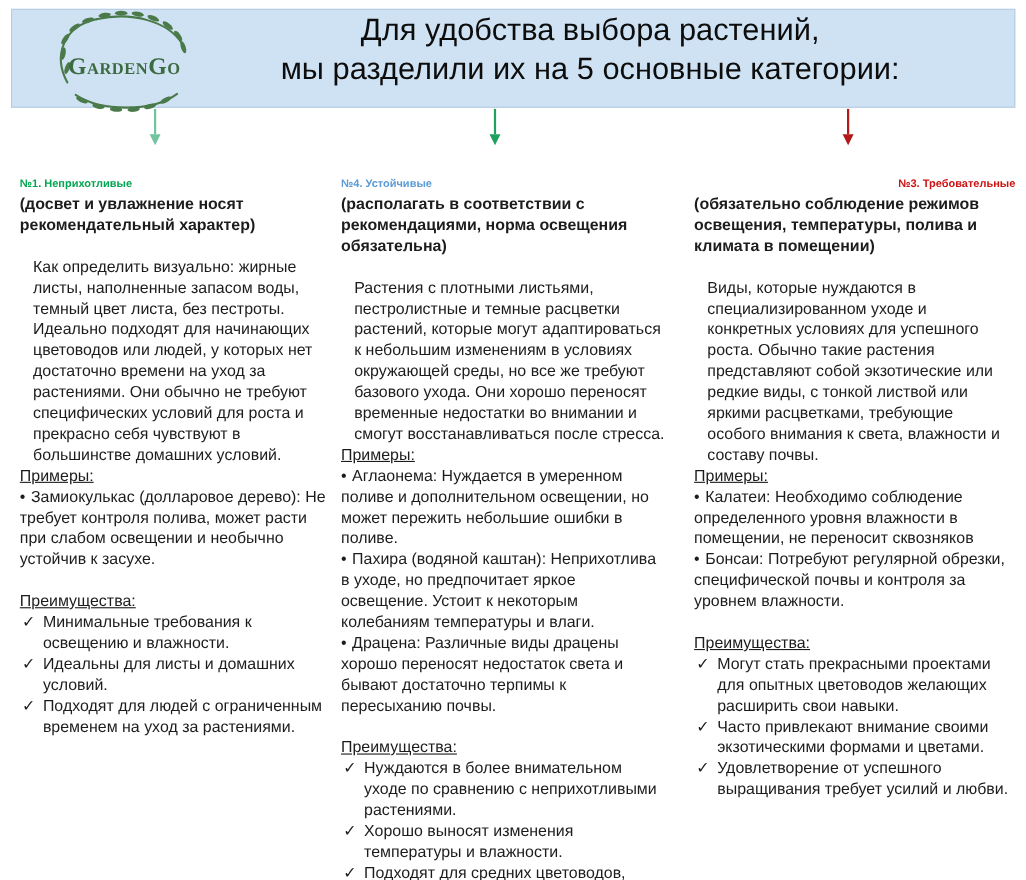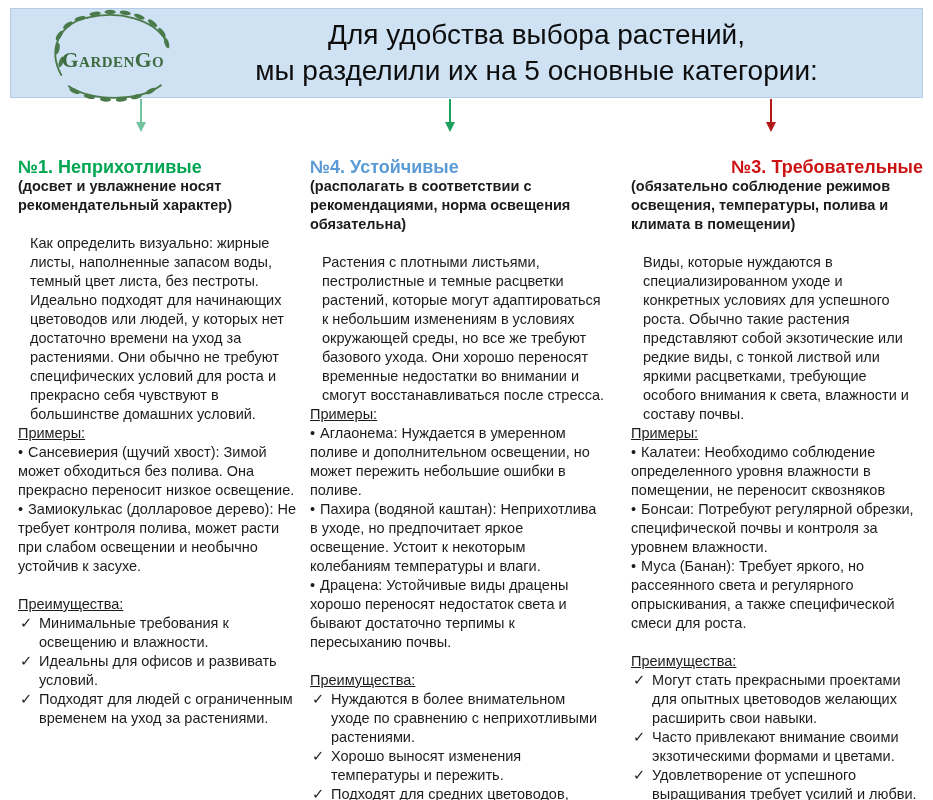--- a/index.html
+++ b/index.html
@@ -16,35 +16,35 @@
     position:absolute;left:10px;top:8px;width:913px;height:90px;
     background:var(--header-bg);border:1px solid #b5cde4;
   }
   .logo-wrap{position:absolute;left:22px;top:-2px;width:170px;height:96px;}
   .logo-text{
     font-family:"Liberation Serif",serif;font-variant:small-caps;font-weight:bold;
     font-size:23px;letter-spacing:.5px;fill:var(--logo-green);
   }
   .title-block{
     position:absolute;left:150px;right:10px;top:0;height:100%;
-    display:flex;flex-direction:column;justify-content:center;text-align:center;
+    display:flex;flex-direction:column;justify-content:flex-start;text-align:center;
     font-size:28px;line-height:36px;color:#0d0d0d;
   }
   .arrow{position:absolute;top:99px;transform:translateX(-50%);}
   .arrow-line{width:2px;height:23px;margin:0 auto;}
   .arrow-head{width:0;height:0;border-left:5px solid transparent;border-right:5px solid transparent;border-top:10px solid;margin:0 auto;}
   .arrow-1{left:141px}.arrow-1 .arrow-line{background:var(--arrow1)}.arrow-1 .arrow-head{border-top-color:var(--arrow1)}
   .arrow-2{left:450px}.arrow-2 .arrow-line{background:var(--arrow2)}.arrow-2 .arrow-head{border-top-color:var(--arrow2)}
   .arrow-3{left:771px}.arrow-3 .arrow-line{background:var(--arrow3)}.arrow-3 .arrow-head{border-top-color:var(--arrow3)}
   .columns{position:absolute;left:18px;top:158px;display:flex;}
   .column{font-size:14.5px;line-height:19px;}
   .column.col-1{width:286px;margin-right:6px;}
   .column.col-2{width:296px;margin-right:25px;}
   .column.col-3{width:292px;}
-  .col-heading{margin:0;font-size:18px;line-height:19px;font-weight:bold;}
+  .col-heading{margin:0;font-size:10px;line-height:19px;font-weight:bold;}
   .c1{color:var(--category1);} .c2{color:var(--category2);} .c3{color:var(--category3);text-align:right;}
   .col-sub{font-weight:bold;margin:0;}
   .col-desc{margin:19px 0 0 12px;}
   .list-label{text-decoration:underline;}
   .adv-label{margin-top:19px;}
   .ex-item .bullet{margin-right:5px;}
   .adv-item{display:flex;}
   .adv-item .check{flex:none;width:21px;padding-left:2px;}
   .adv-item .adv-text{flex:1;}
 </style>
@@ -101,68 +101,66 @@
     <div class="arrow-head"></div>
   </div>
 
 <main class="columns">
 
   <section class="column col-1">
     <h2 class="col-heading c1">№1. Неприхотливые</h2>
     <div class="col-sub">(досвет и увлажнение носят рекомендательный характер)</div>
     <p class="col-desc">Как определить визуально: жирные листы, наполненные запасом воды, темный цвет листа, без пестроты. Идеально подходят для начинающих цветоводов или людей, у которых нет достаточно времени на уход за растениями. Они обычно не требуют специфических условий для роста и прекрасно себя чувствуют в большинстве домашних условий.</p>
     <div class="list-label">Примеры:</div>
-    <div class="ex-item"><span class="bullet">•</span><span>Сансевиерия (щучий хвост): Зимой может обходиться без полива. Она прекрасно переносит низкое освещение.</span></div>
     <div class="ex-item"><span class="bullet">•</span><span>Замиокулькас (долларовое дерево): Не требует контроля полива, может расти при слабом освещении и необычно устойчив к засухе.</span></div>
     <div class="list-label adv-label">Преимущества:</div>
     <div class="adv-item">
         <span class="check">✓</span>
         <span class="adv-text">Минимальные требования к освещению и влажности.</span>
       </div>
     <div class="adv-item">
         <span class="check">✓</span>
-        <span class="adv-text">Идеальны для офисов и развивать условий.</span>
+        <span class="adv-text">Идеальны для листы и домашних условий.</span>
       </div>
     <div class="adv-item">
         <span class="check">✓</span>
         <span class="adv-text">Подходят для людей с ограниченным временем на уход за растениями.</span>
       </div>
   </section>
 
   <section class="column col-2">
     <h2 class="col-heading c2">№4. Устойчивые</h2>
     <div class="col-sub">(располагать в соответствии с рекомендациями, норма освещения обязательна)</div>
     <p class="col-desc">Растения с плотными листьями, пестролистные и темные расцветки растений, которые могут адаптироваться к небольшим изменениям в условиях окружающей среды, но все же требуют базового ухода. Они хорошо переносят временные недостатки во внимании и смогут восстанавливаться после стресса.</p>
     <div class="list-label">Примеры:</div>
     <div class="ex-item"><span class="bullet">•</span><span>Аглаонема: Нуждается в умеренном поливе и дополнительном освещении, но может пережить небольшие ошибки в поливе.</span></div>
     <div class="ex-item"><span class="bullet">•</span><span>Пахира (водяной каштан): Неприхотлива в уходе, но предпочитает яркое освещение. Устоит к некоторым колебаниям температуры и влаги.</span></div>
-    <div class="ex-item"><span class="bullet">•</span><span>Драцена: Устойчивые виды драцены хорошо переносят недостаток света и бывают достаточно терпимы к пересыханию почвы.</span></div>
+    <div class="ex-item"><span class="bullet">•</span><span>Драцена: Различные виды драцены хорошо переносят недостаток света и бывают достаточно терпимы к пересыханию почвы.</span></div>
     <div class="list-label adv-label">Преимущества:</div>
     <div class="adv-item">
         <span class="check">✓</span>
         <span class="adv-text">Нуждаются в более внимательном уходе по сравнению с неприхотливыми растениями.</span>
       </div>
     <div class="adv-item">
         <span class="check">✓</span>
-        <span class="adv-text">Хорошо выносят изменения температуры и пережить.</span>
+        <span class="adv-text">Хорошо выносят изменения температуры и влажности.</span>
       </div>
     <div class="adv-item">
         <span class="check">✓</span>
         <span class="adv-text">Подходят для средних цветоводов, которые хотят развивать свои навыки.</span>
       </div>
   </section>
 
   <section class="column col-3">
     <h2 class="col-heading c3">№3. Требовательные</h2>
     <div class="col-sub">(обязательно соблюдение режимов освещения, температуры, полива и климата в помещении)</div>
     <p class="col-desc">Виды, которые нуждаются в специализированном уходе и конкретных условиях для успешного роста. Обычно такие растения представляют собой экзотические или редкие виды, с тонкой листвой или яркими расцветками, требующие особого внимания к света, влажности и составу почвы.</p>
     <div class="list-label">Примеры:</div>
     <div class="ex-item"><span class="bullet">•</span><span>Калатеи: Необходимо соблюдение определенного уровня влажности в помещении, не переносит сквозняков</span></div>
     <div class="ex-item"><span class="bullet">•</span><span>Бонсаи: Потребуют регулярной обрезки, специфической почвы и контроля за уровнем влажности.</span></div>
-    <div class="ex-item"><span class="bullet">•</span><span>Муса (Банан): Требует яркого, но рассеянного света и регулярного опрыскивания, а также специфической смеси для роста.</span></div>
     <div class="list-label adv-label">Преимущества:</div>
     <div class="adv-item">
         <span class="check">✓</span>
         <span class="adv-text">Могут стать прекрасными проектами для опытных цветоводов желающих расширить свои навыки.</span>
       </div>
     <div class="adv-item">
         <span class="check">✓</span>
         <span class="adv-text">Часто привлекают внимание своими экзотическими формами и цветами.</span>
       </div>
     <div class="adv-item">

